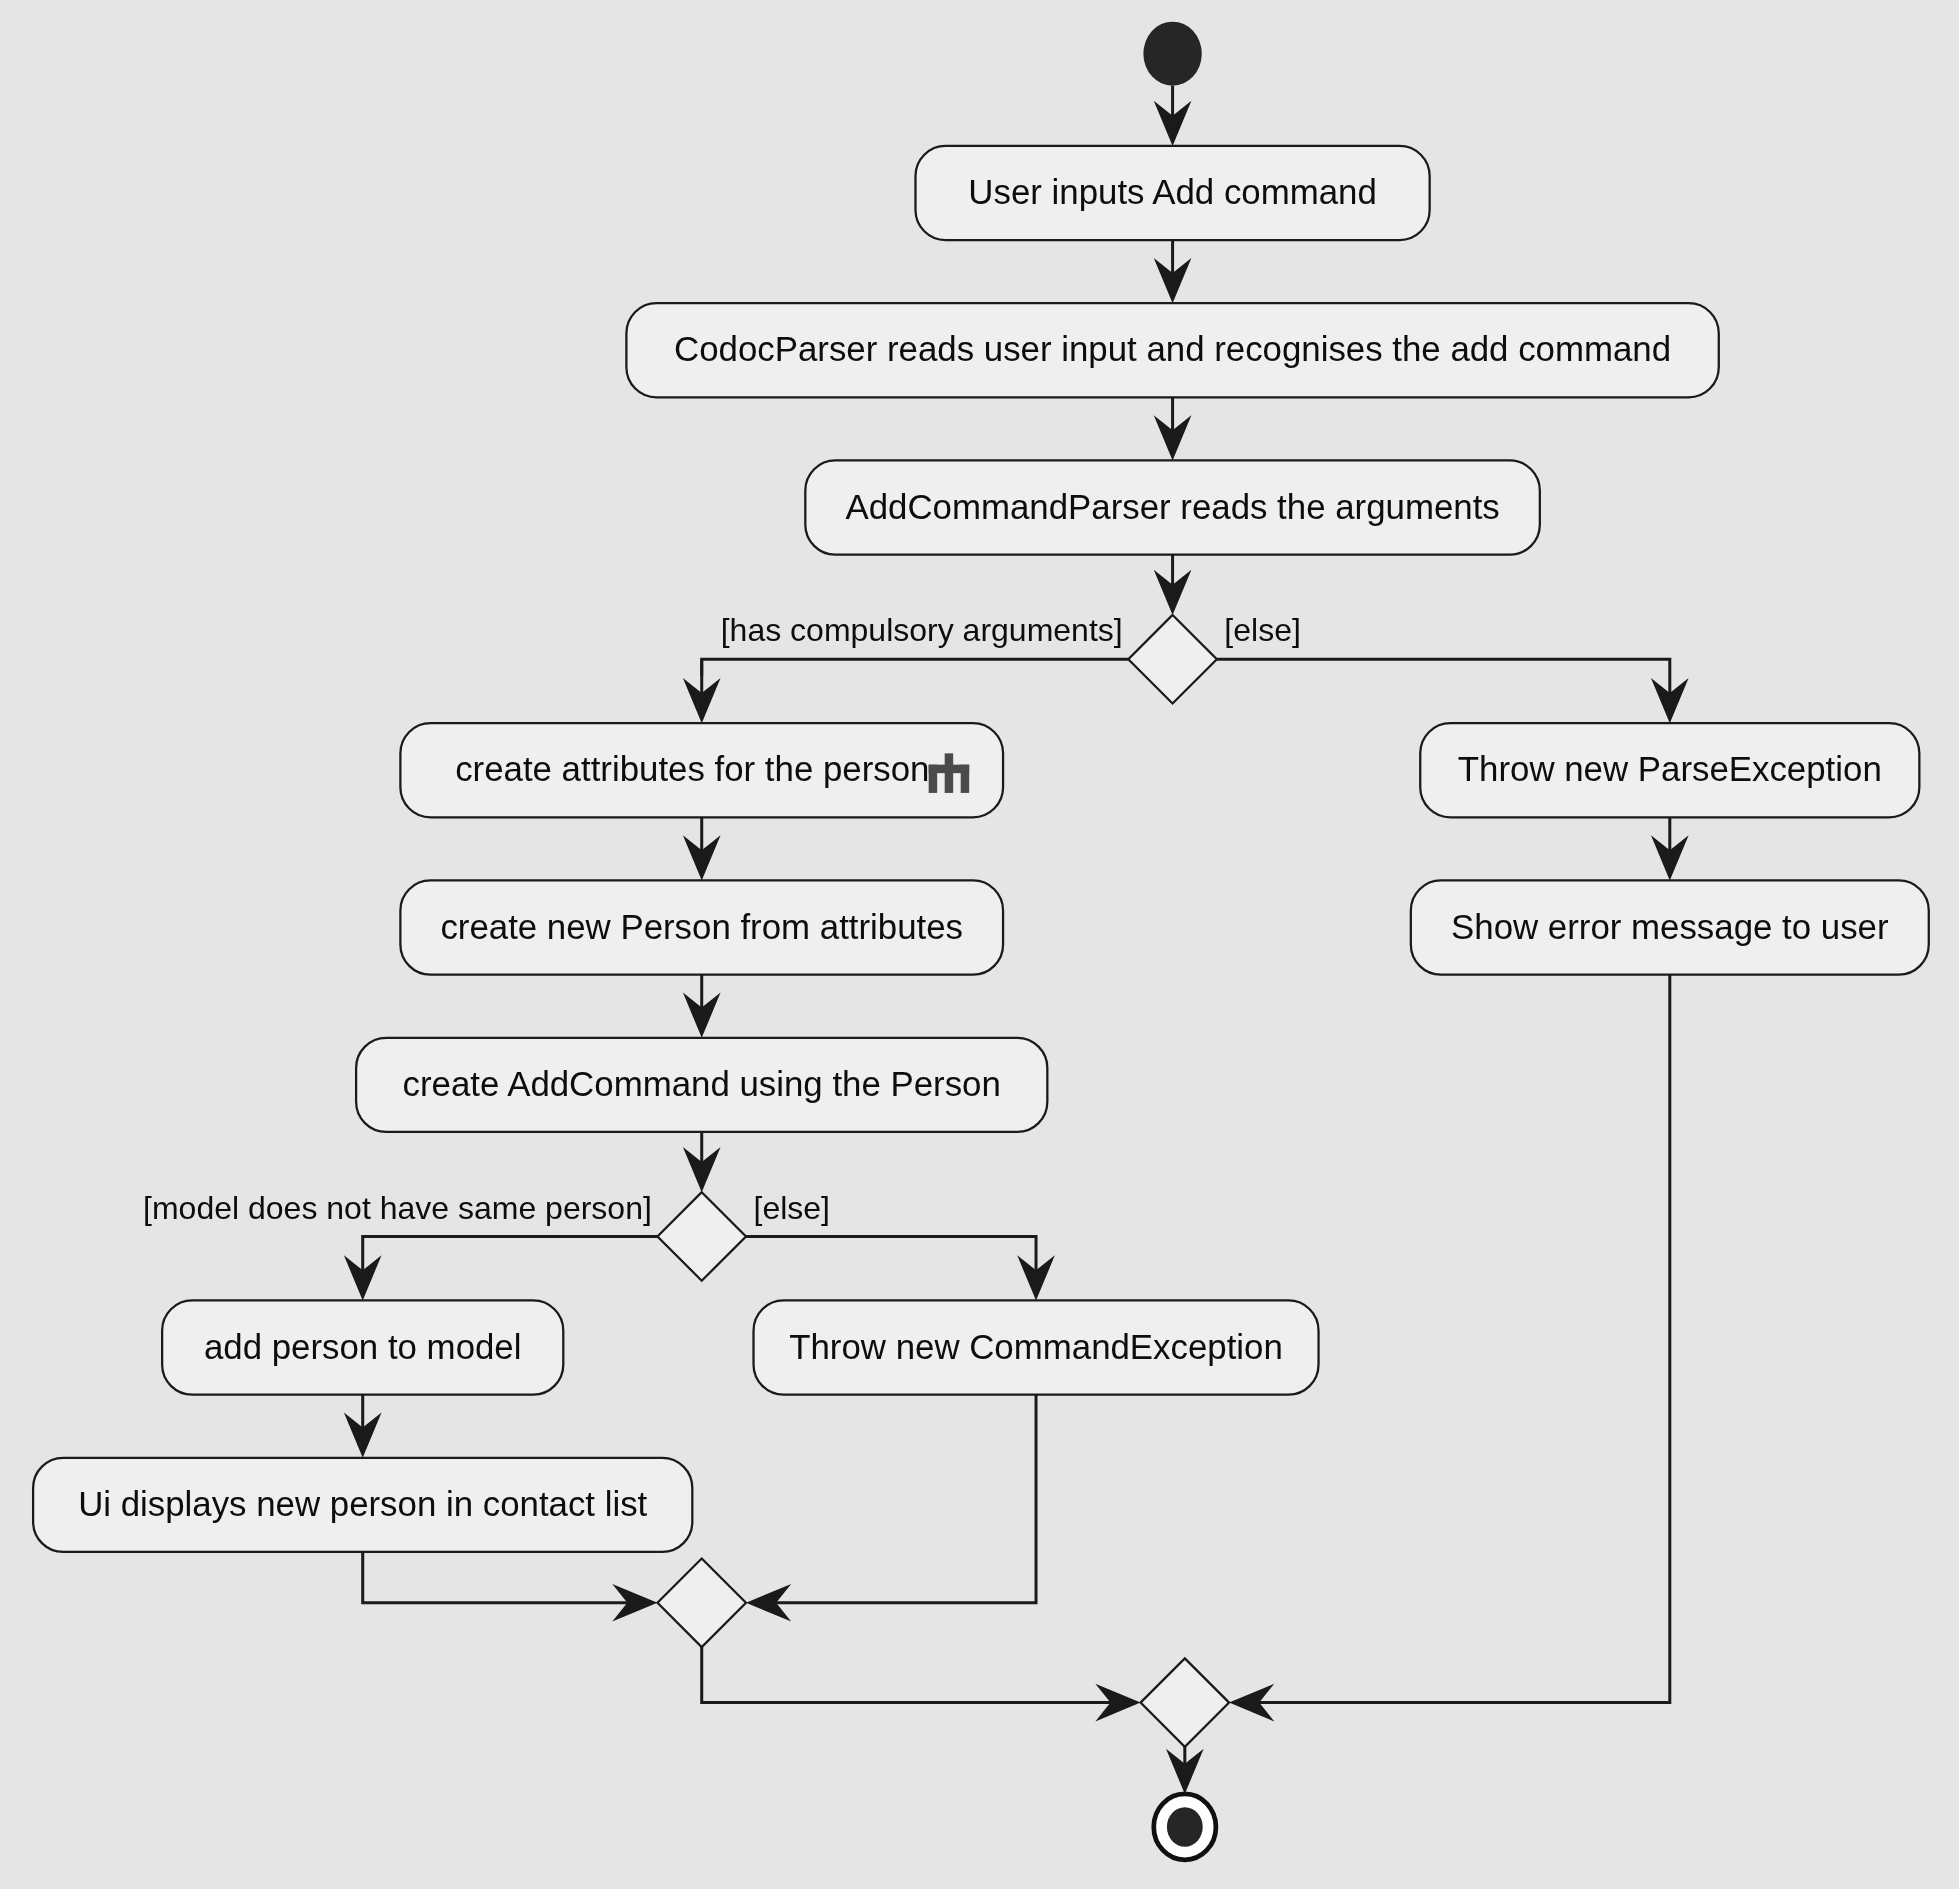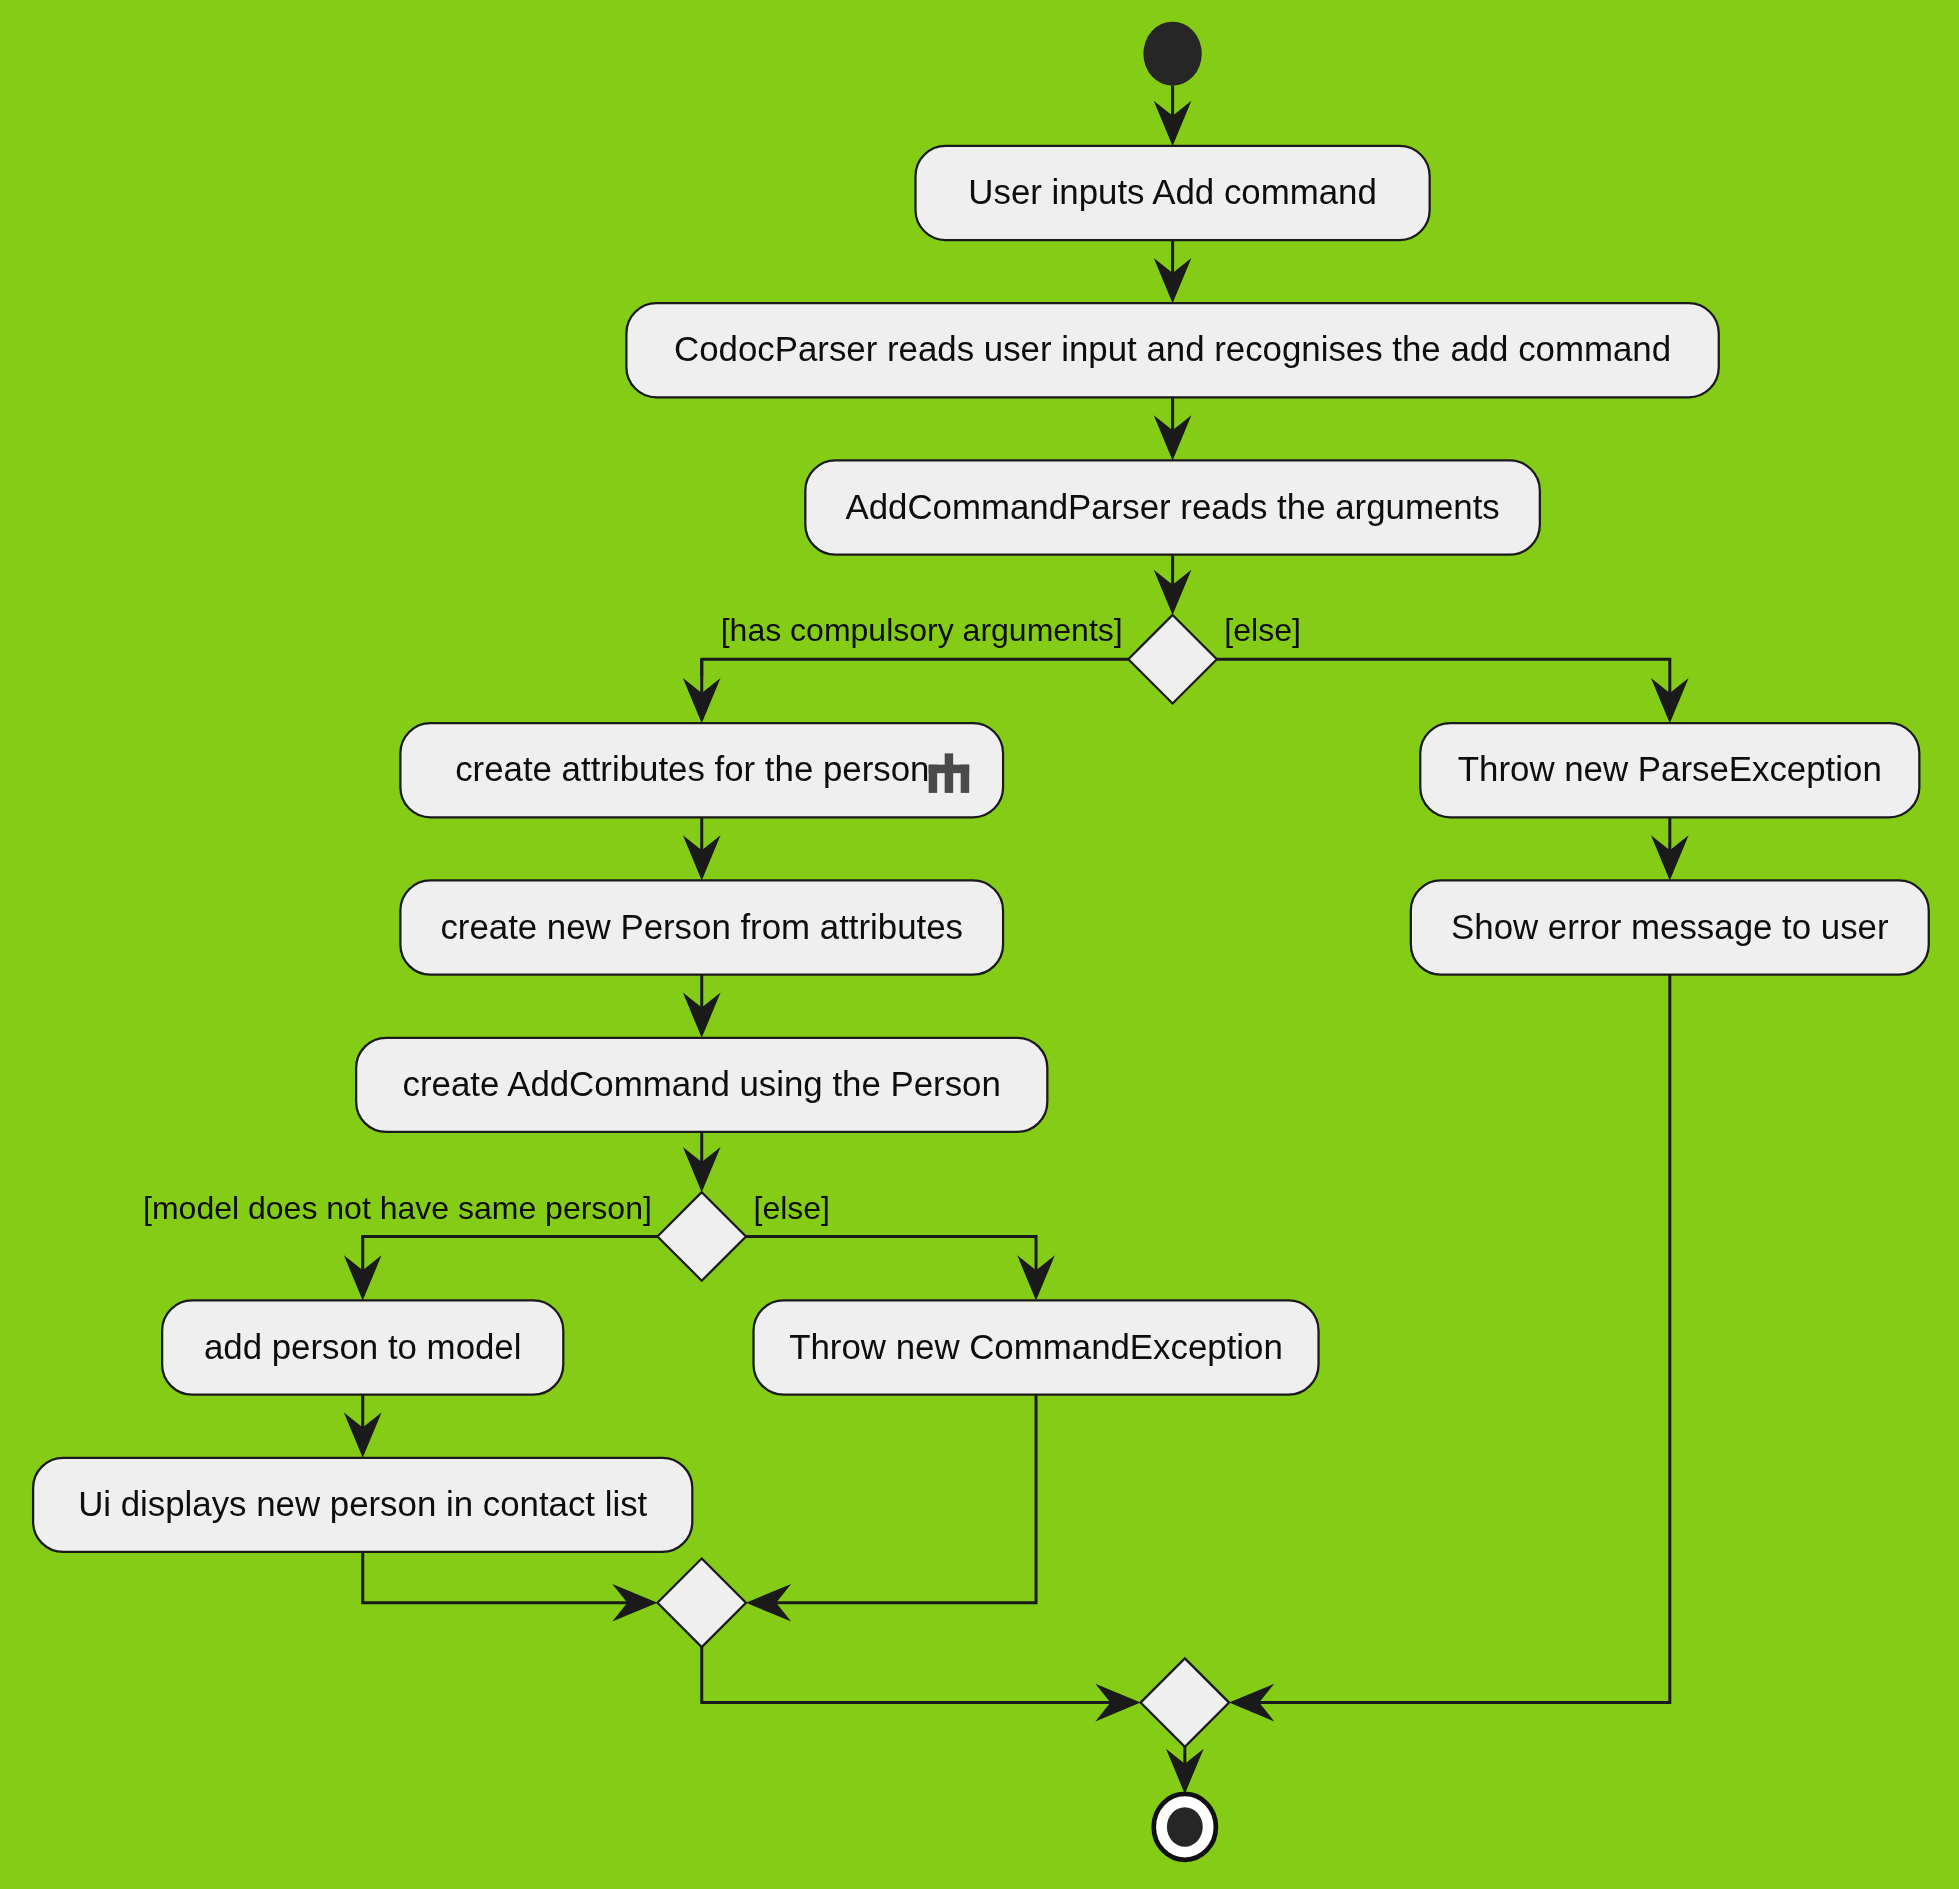--- a/index.html
+++ b/index.html
@@ -7,21 +7,21 @@
     padding: 0;
     background: #ffffff;
   }
   body {
     font-family: "Liberation Sans", sans-serif;
   }
   #diagram-root {
     position: relative;
     width: 1960px;
     height: 1890px;
-    background: #84cc16;
+    background: #e5e5e5;
     overflow: hidden;
     text-decoration: underline;
   }
   svg#activity-diagram {
     display: block;
     width: 1960px;
     height: 1890px;
   }
   .node-box {
     fill: #efefef;

